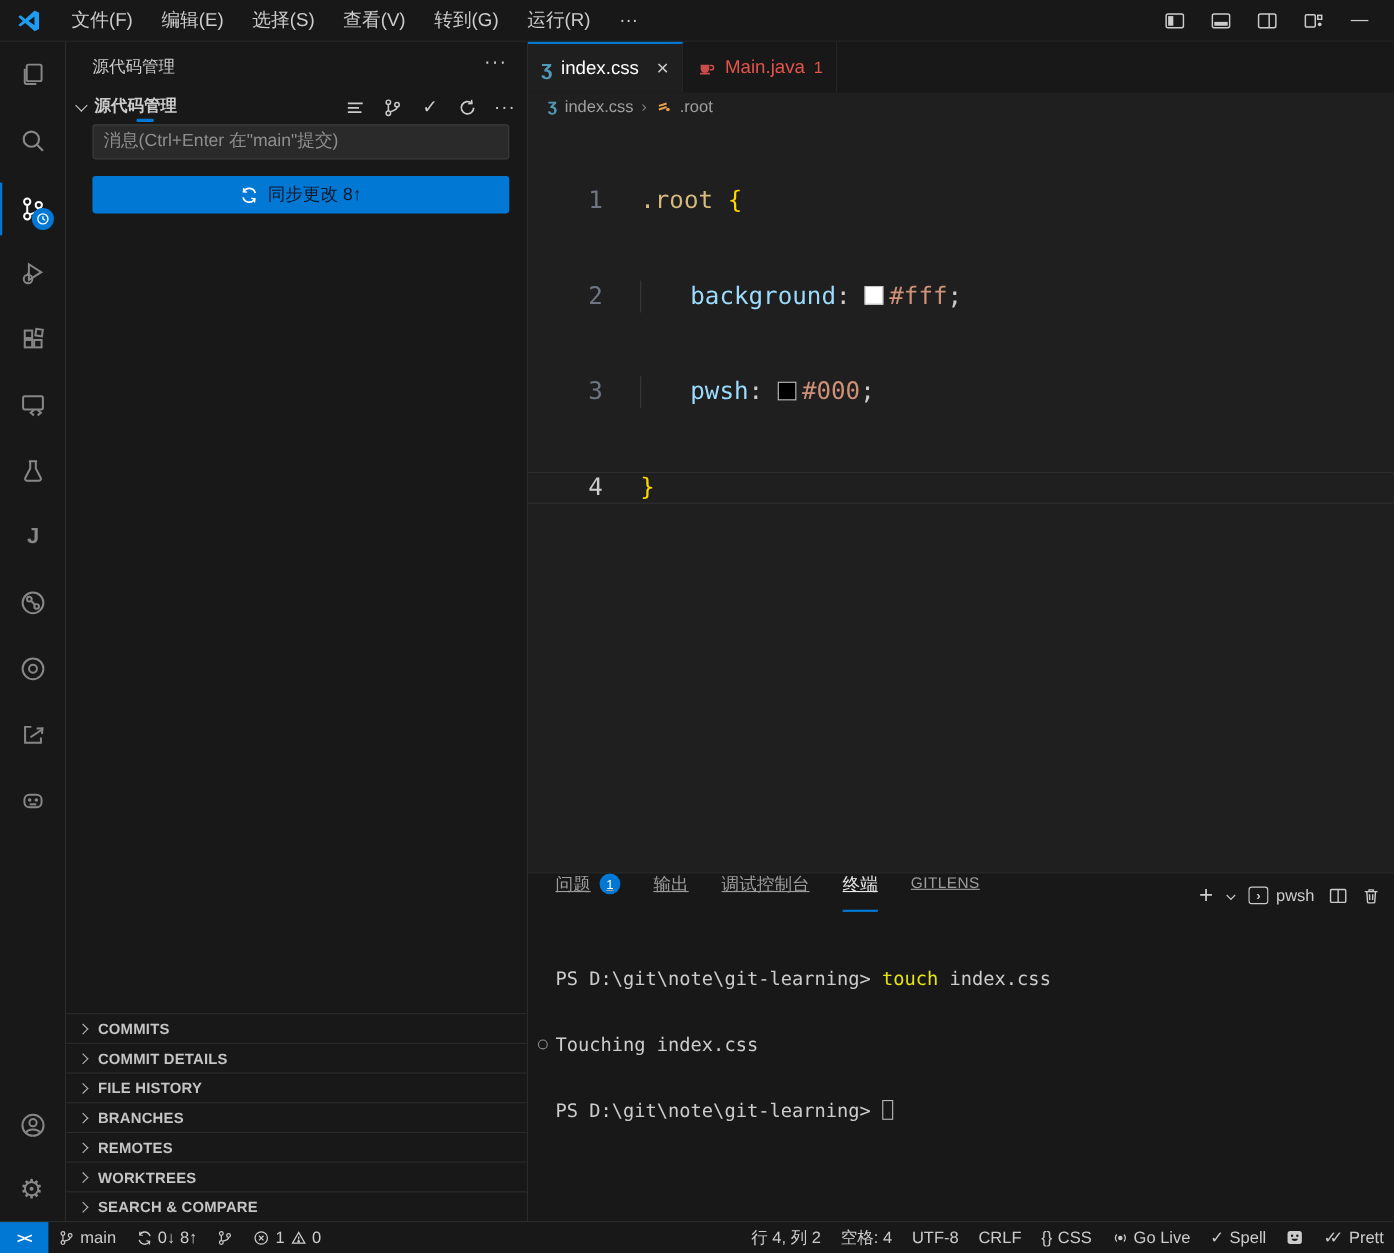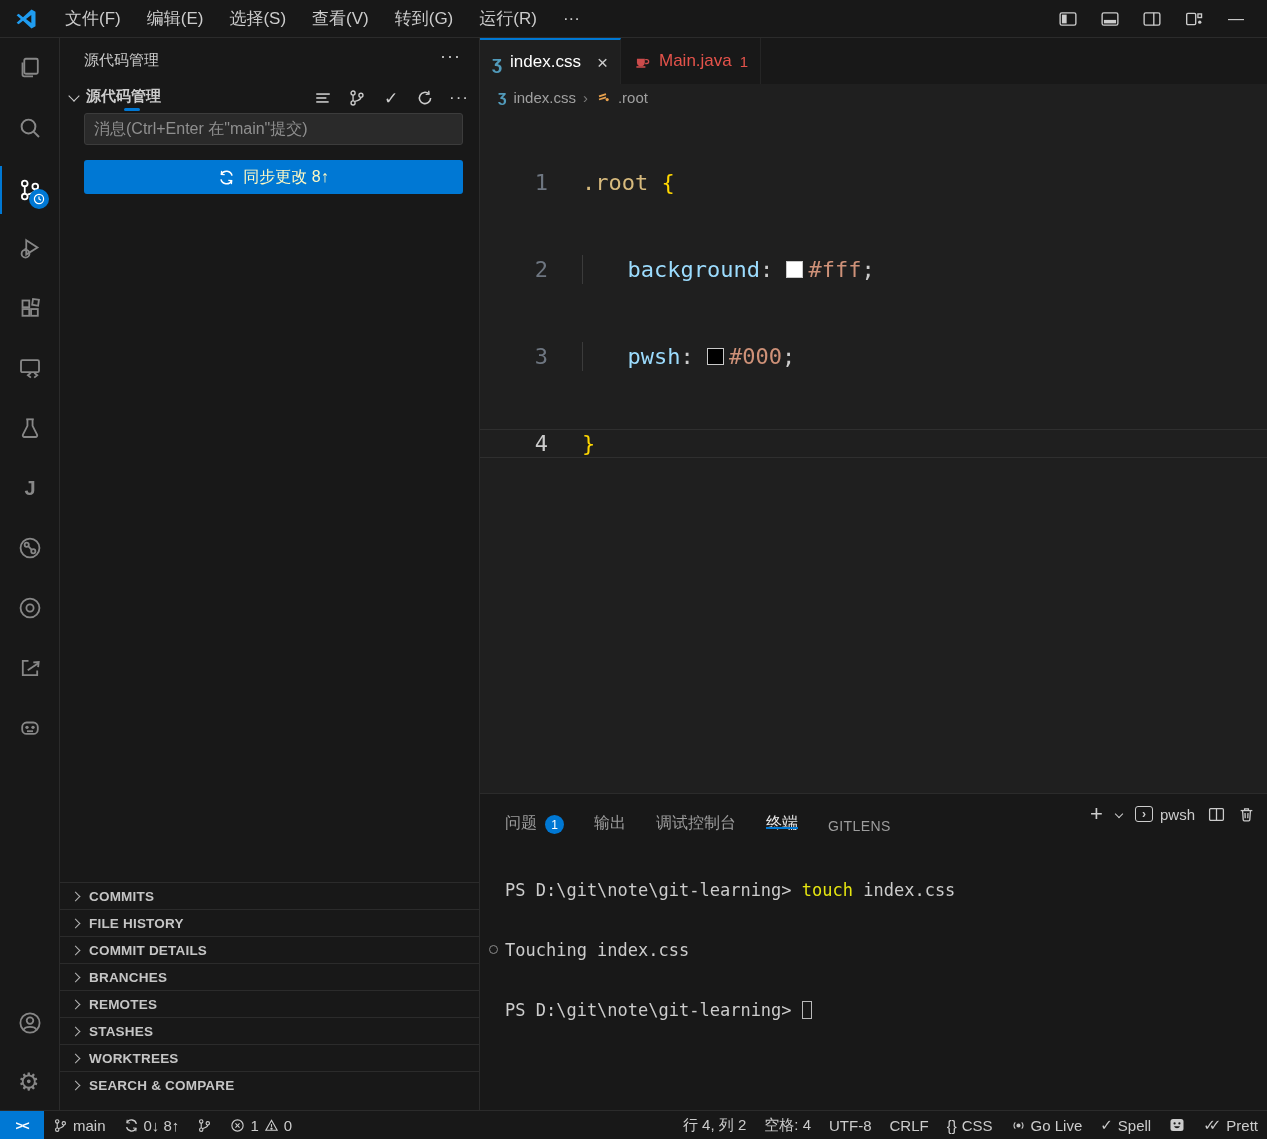--- a/index.html
+++ b/index.html
@@ -45,22 +45,22 @@
   .scm-underline { position:absolute; left:64px; top:24px; width:16px; height:3px; background:#0078d4; border-radius:2px; }
   .scm-actions { position:absolute; right:10px; top:4px; display:flex; gap:14px; align-items:center; }
   .scm-actions .abtn { width:20px; height:20px; display:flex; align-items:center; justify-content:center; color:#cccccc; }
   .check-glyph { font-size:17px; color:#cccccc; }
   .more-glyph { font-size:17px; color:#cccccc; letter-spacing:1px; }
   .commit-input { position:absolute; left:24px; right:16px; top:75px; height:32px; background:#2a2a2a;
     border:1px solid #3c3c3c; border-radius:3px; color:#cccccc; font-size:16px; padding:0 9px;
     font-family:"Liberation Sans","DejaVu Sans",sans-serif; }
   .commit-input::placeholder { color:#8f8f8f; }
   .sync-btn { position:absolute; left:24px; right:16px; top:122px; height:34px; background:#0078d4; border:none;
-    border-radius:3px; color:#fef9c3; font-size:16px; display:flex; align-items:center; justify-content:center; gap:8px; cursor:pointer; }
-  .scm-sections { position:absolute; left:0; right:0; bottom:12px; }
+    border-radius:3px; color:#0f172a; font-size:16px; display:flex; align-items:center; justify-content:center; gap:8px; cursor:pointer; }
+  .scm-sections { position:absolute; left:0; right:0; bottom:0; }
   .scm-section { height:27px; border-top:1px solid #2b2b2b; display:flex; align-items:center; padding-left:12px; }
   .scm-section .chev { width:7px; height:7px; margin-right:10px; border-color:#b5b5b5; }
   .sec-label { font-size:13.5px; font-weight:bold; color:#c5c5c5; letter-spacing:.2px; }
 
   
   .editor-col { flex:1; display:flex; flex-direction:column; background:#1f1f1f; min-width:0; }
   .tabstrip { height:46px; background:#181818; display:flex; flex:none; }
   .tab { position:relative; display:flex; align-items:center; padding:0 12px; border-right:1px solid #252525; cursor:pointer; }
   .tab.active { background:#1f1f1f; border-top:2px solid #0078d4; }
   .tab .ticon { margin-right:8px; }
@@ -86,21 +86,21 @@
   .lc { padding-left:34px; }
   .indent { display:inline-block; width:45.5px; border-left:1px solid #3b3b3b; height:29px; vertical-align:top; }
   .tok-sel { color:#d7ba7d; } .tok-brace { color:#ffd700; } .tok-prop { color:#9cdcfe; }
   .tok-punct { color:#cccccc; } .tok-val { color:#ce9178; }
   .swatch { display:inline-block; width:17px; height:17px; vertical-align:-1px; margin-right:5px; border:1px solid #c8c8c8; }
   .sw-white { background:#ffffff; } .sw-black { background:#000000; }
 
   
   .panel { height:317px; background:#181818; border-top:1px solid #2b2b2b; position:relative; flex:none; }
   .panel-tabs { position:absolute; left:25px; top:0; height:40px; display:flex; align-items:center; gap:30px; }
-  .ptab { position:relative; display:flex; align-items:flex-end; gap:8px; font-size:16px; color:#9d9d9d; height:40px; cursor:pointer; }
+  .ptab { position:relative; display:flex; align-items:flex-start; gap:8px; font-size:16px; color:#9d9d9d; height:40px; cursor:pointer;text-decoration:underline; }
   .ptab.active { color:#e7e7e7; }
   .ptab.active::after { content:""; position:absolute; left:0; right:0; bottom:5px; height:2px; background:#0078d4; }
   .ptab.caps { font-size:14px; letter-spacing:.4px; }
   .pbadge { width:19px; height:19px; border-radius:50%; background:#0078d4; color:#ffffff; font-size:12px;
     display:flex; align-items:center; justify-content:center; }
   .panel-actions { position:absolute; right:12px; top:0; height:40px; display:flex; align-items:center; gap:13px; color:#cccccc; }
   .plus-glyph { font-size:22px; font-weight:300; line-height:1; }
   .panel-actions .chev { width:6px; height:6px; border-width:1.4px; }
   .pwsh { display:flex; align-items:center; gap:7px; font-size:15px; color:#cccccc; }
   .pwsh-box { width:18px; height:16px; border:1.4px solid #cccccc; border-radius:3px; font-size:12px; font-weight:bold;
@@ -326,37 +326,33 @@
       <span>同步更改 8↑</span>
     </button>
 
     <div class="scm-sections">
       <div class="scm-section">
           <span class="chev right"></span>
           <span class="sec-label">COMMITS</span>
         </div>
       <div class="scm-section">
           <span class="chev right"></span>
+          <span class="sec-label">COMMIT DETAILS</span>
+        </div>
+      <div class="scm-section">
+          <span class="chev right"></span>
           <span class="sec-label">FILE HISTORY</span>
         </div>
       <div class="scm-section">
           <span class="chev right"></span>
-          <span class="sec-label">COMMIT DETAILS</span>
-        </div>
-      <div class="scm-section">
-          <span class="chev right"></span>
           <span class="sec-label">BRANCHES</span>
         </div>
       <div class="scm-section">
           <span class="chev right"></span>
           <span class="sec-label">REMOTES</span>
-        </div>
-      <div class="scm-section">
-          <span class="chev right"></span>
-          <span class="sec-label">STASHES</span>
         </div>
       <div class="scm-section">
           <span class="chev right"></span>
           <span class="sec-label">WORKTREES</span>
         </div>
       <div class="scm-section">
           <span class="chev right"></span>
           <span class="sec-label">SEARCH &amp; COMPARE</span>
         </div>
     </div>

